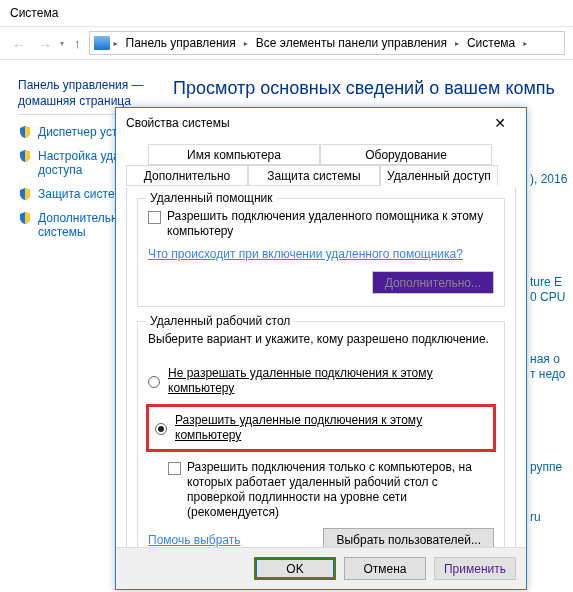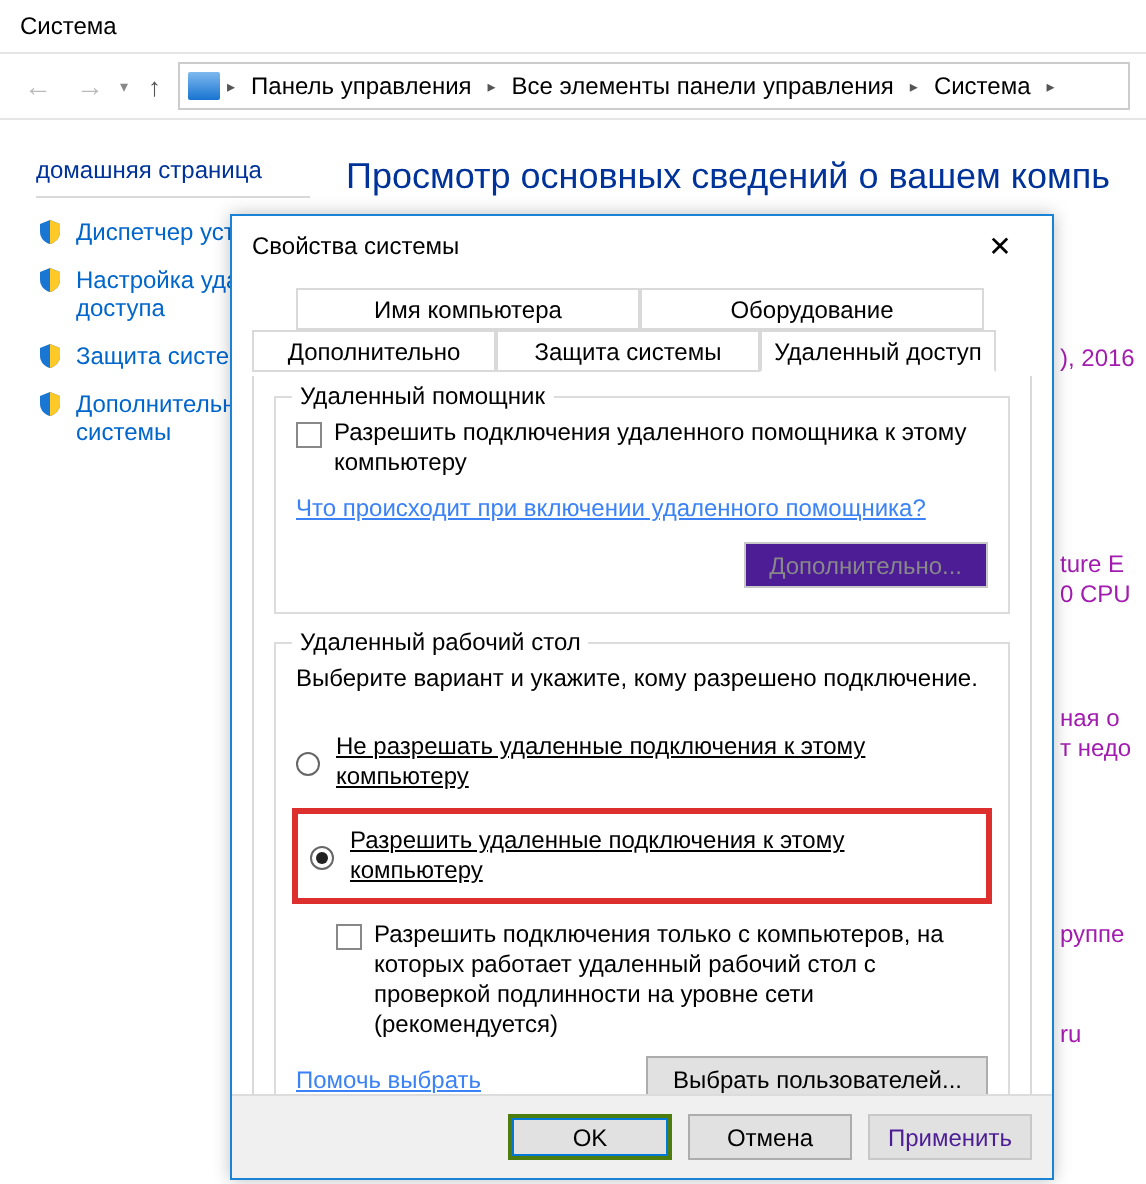--- a/index.html
+++ b/index.html
@@ -18,21 +18,21 @@
 .crumb-sep { color: #555; font-size: 8px; }
 
 .parent-body { display: flex; padding: 18px 18px; gap: 18px; }
 .sidebar { width: 160px; }
 .home-title { color: #003399; font-size: 12px; margin-bottom: 2px; }
 .home-sub  { color: #003399; font-size: 12px; padding-bottom: 6px; border-bottom: 1px solid #d9d9d9; margin-bottom: 10px; }
 .task { display: flex; align-items: center; gap: 6px; margin-bottom: 10px; color: #0066cc; }
 .shield { width: 14px; height: 14px; }
 .main-area { flex: 1; }
 .main-heading { color: #003399; font-size: 18px; font-weight: 400; margin-bottom: 6px; white-space: nowrap; }
-.edge-text { position: absolute; left: 530px; font-size: 12px; white-space: nowrap; color: #a21caf; }
+.edge-text { position: absolute; left: 530px; font-size: 12px; white-space: nowrap; color: #0369a1; }
 
 
 .dialog { position: absolute; left: 115px; top: 107px; width: 412px; height: 483px; background: #fff; border: 1px solid #1883d7; box-shadow: 0 0 8px rgba(0,0,0,.25); display: flex; flex-direction: column; }
 .titlebar { display: flex; align-items: center; justify-content: space-between; height: 30px; padding: 0 6px 0 10px; }
 .titlebar-title { font-size: 12px; }
 .close-btn { width: 40px; height: 28px; display: flex; align-items: center; justify-content: center; font-size: 14px; }
 .dlg-body { flex: 1; padding: 6px 10px 4px 10px; overflow: hidden; }
 
 
 .tabs { position: relative; height: 44px; }
@@ -90,20 +90,21 @@
     <span class="crumb-sep">▸</span>
     <span class="crumb">Все элементы панели управления</span>
     <span class="crumb-sep">▸</span>
     <span class="crumb">Система</span>
     <span class="crumb-sep">▸</span>
   </div>
 </div>
 
 <div class="parent-body">
   <div class="sidebar">
+    <div class="home-title">Панель управления —</div>
     <div class="home-sub">домашняя страница</div>
 
     <div class="task">
       <span class="shield">
           <svg width="14" height="14" viewBox="0 0 14 14">
             <path d="M7 1 L12 3 V7 C12 10 9.5 12.5 7 13 C4.5 12.5 2 10 2 7 V3 Z" fill="#1976d2"></path>
             <path d="M7 1 L12 3 V7 C12 10 9.5 12.5 7 13 V1 Z" fill="#ffca28"></path>
           </svg>
         </span>
       <span>Диспетчер устр</span>

